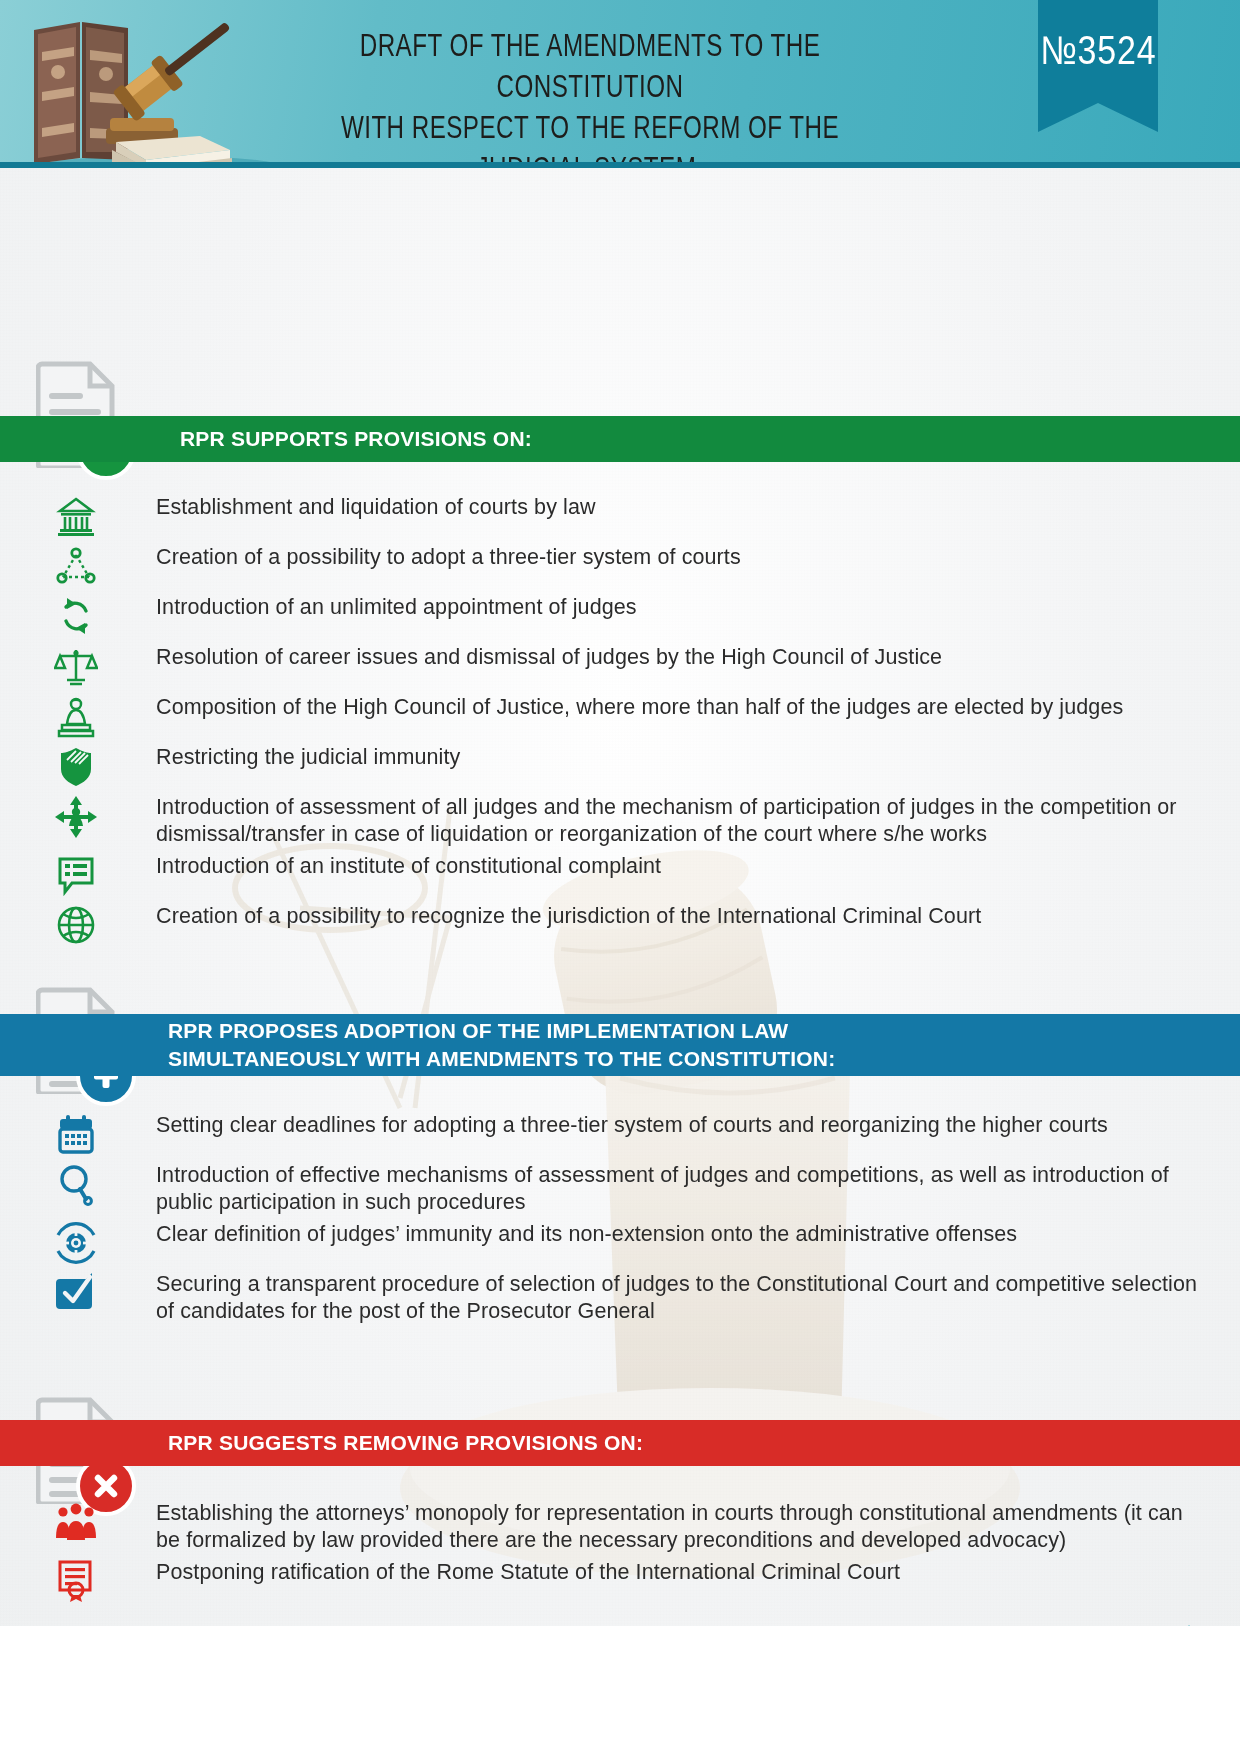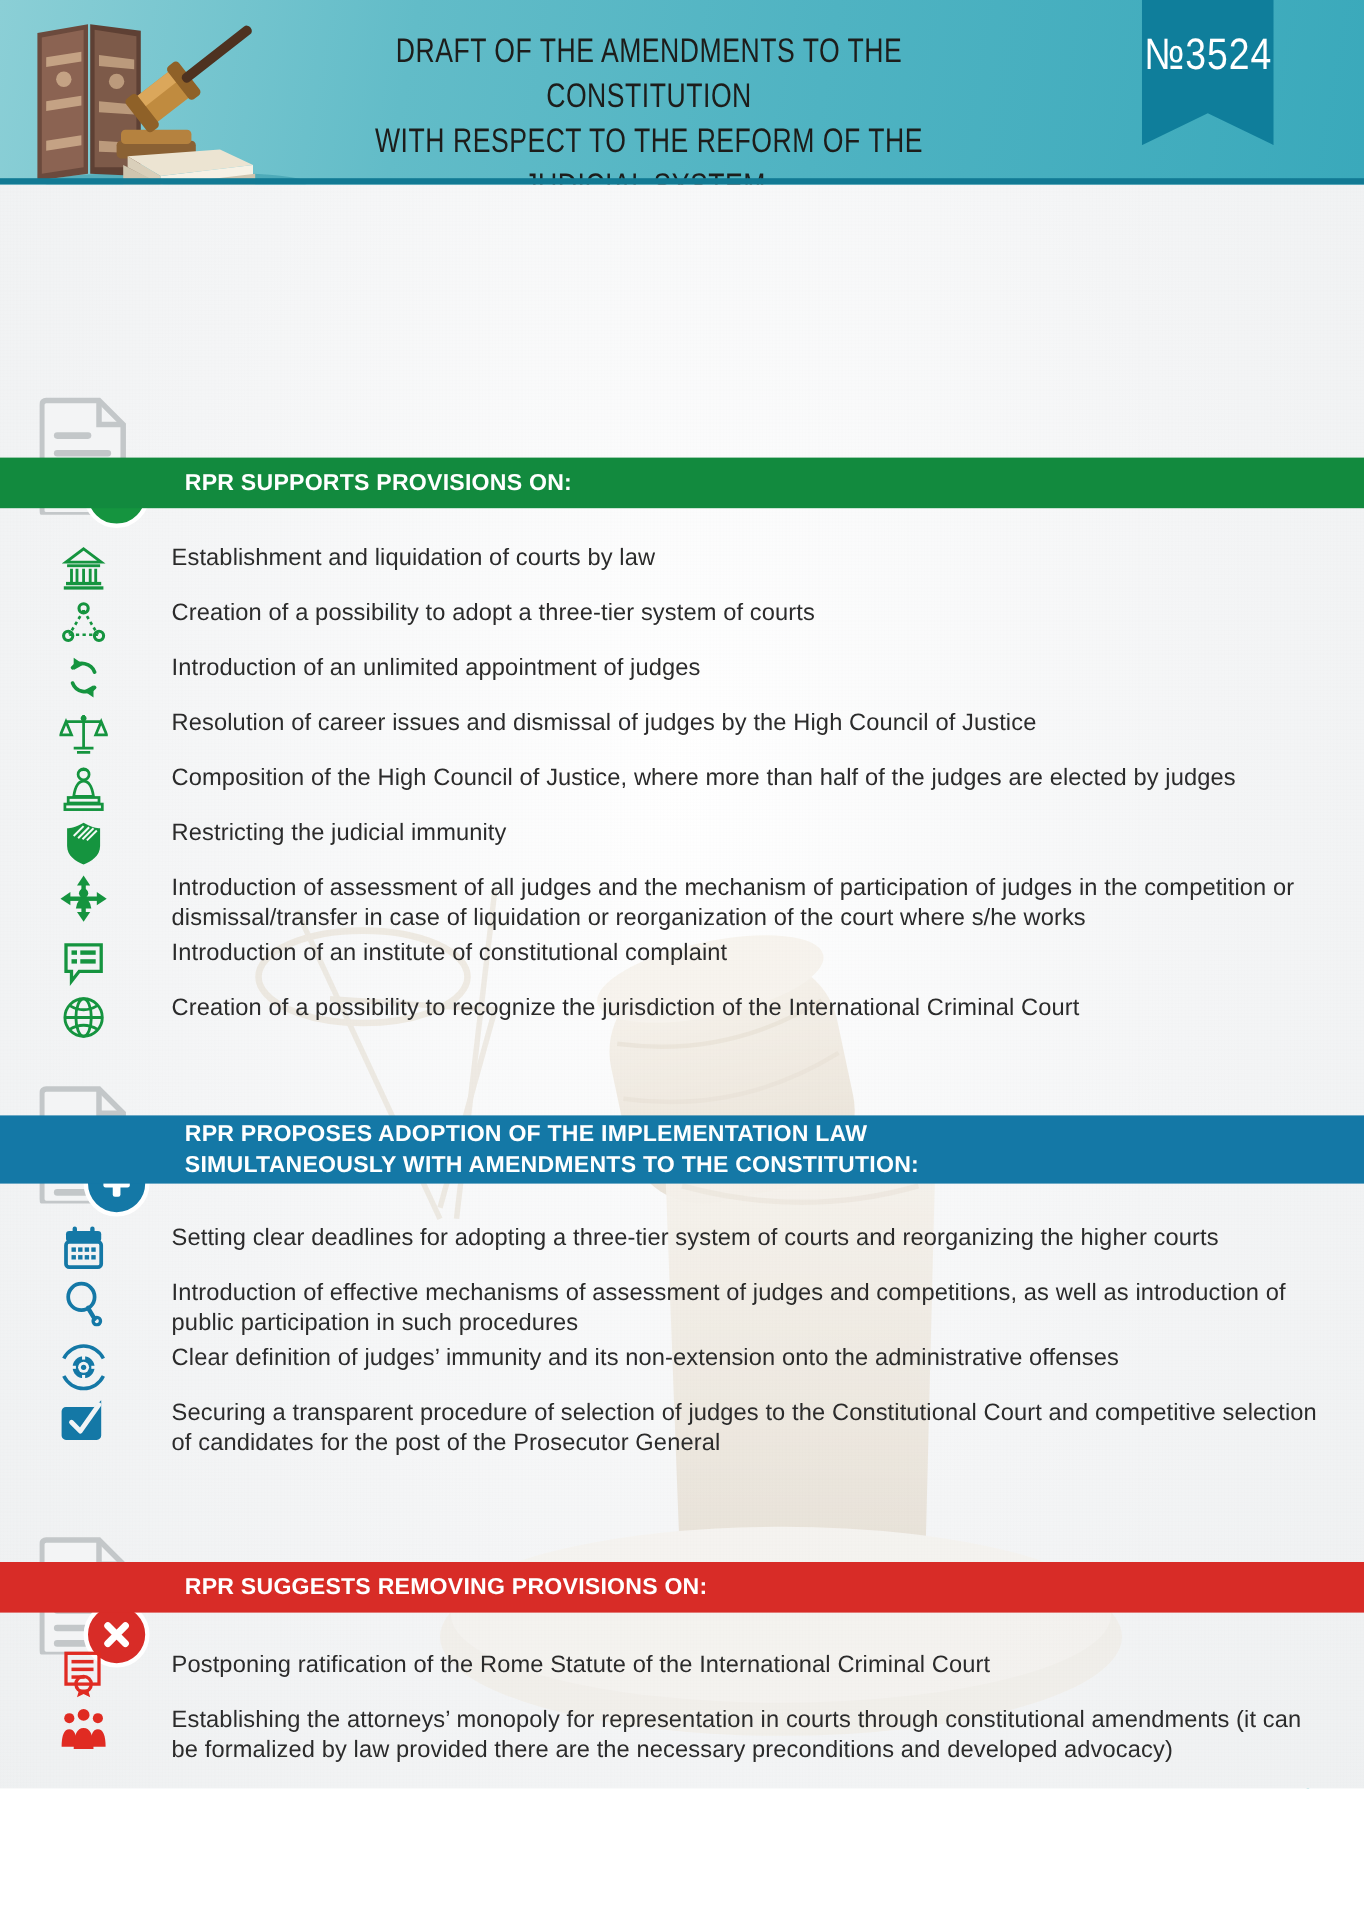--- a/index.html
+++ b/index.html
@@ -107,21 +107,21 @@
 
   
   .band {
     position: absolute;
     left: 0;
     right: 0;
     height: 46px;
     display: flex;
     align-items: center;
   }
-  .band.green { background: #128a3e; }
+  .band.green { background: #128a3e; padding-left: 12px; }
   .band.blue  { background: #1478a6; }
   .band.red   { background: #d82c27; }
   .band-title {
     color: #ffffff;
     font-size: 21px;
     font-weight: bold;
     letter-spacing: 0.2px;
     margin-left: 168px;
     white-space: pre-line;
     line-height: 1.35;
@@ -601,48 +601,48 @@
 
     <div class="band red" style="top:1252px;">
       <span class="band-title">RPR SUGGESTS REMOVING PROVISIONS ON:</span>
     </div>
 
     <div class="list" style="top:1330px;">
 
       <div class="row">
         <span class="row-icon">
           <svg width="44" height="44" viewBox="0 0 44 44">
-            <rect x="6" y="3" width="30" height="28" fill="none" stroke="#e02b22" stroke-width="3"></rect>
-            <g fill="#e02b22">
-              <rect x="11" y="9" width="20" height="3.2"></rect>
-              <rect x="11" y="16" width="20" height="3.2"></rect>
-              <rect x="11" y="23" width="12" height="3.2"></rect>
-            </g>
-            <circle cx="22" cy="31" r="7" fill="none" stroke="#e02b22" stroke-width="3"></circle>
-            <path d="M18 36 L16 43 L22 40 L28 43 L26 36" fill="#e02b22"></path>
-          </svg>
-        </span>
-        <span class="row-text">Postponing ratification of the Rome Statute of the International Criminal Court</span>
-      </div>
-
-      <div class="row">
-        <span class="row-icon">
-          <svg width="44" height="44" viewBox="0 0 44 44">
             <g fill="#e02b22">
               <circle cx="9" cy="12" r="4.6"></circle>
               <path d="M2 38 q0 -16 7 -16 q7 0 7 16 Z"></path>
               <circle cx="35" cy="12" r="4.6"></circle>
               <path d="M28 38 q0 -16 7 -16 q7 0 7 16 Z"></path>
               <circle cx="22" cy="9" r="5.4"></circle>
               <path d="M13 40 q0 -19 9 -19 q9 0 9 19 Z"></path>
             </g>
           </svg>
         </span>
         <span class="row-text">Establishing the attorneys’ monopoly for representation in courts through constitutional amendments (it can be formalized by law provided there are the necessary preconditions and developed advocacy)</span>
       </div>
+
+      <div class="row">
+        <span class="row-icon">
+          <svg width="44" height="44" viewBox="0 0 44 44">
+            <rect x="6" y="3" width="30" height="28" fill="none" stroke="#e02b22" stroke-width="3"></rect>
+            <g fill="#e02b22">
+              <rect x="11" y="9" width="20" height="3.2"></rect>
+              <rect x="11" y="16" width="20" height="3.2"></rect>
+              <rect x="11" y="23" width="12" height="3.2"></rect>
+            </g>
+            <circle cx="22" cy="31" r="7" fill="none" stroke="#e02b22" stroke-width="3"></circle>
+            <path d="M18 36 L16 43 L22 40 L28 43 L26 36" fill="#e02b22"></path>
+          </svg>
+        </span>
+        <span class="row-text">Postponing ratification of the Rome Statute of the International Criminal Court</span>
+      </div>
     </div>
 
     <div class="logo" style="bottom:18px;">
       <div class="logo-top">
         <span class="logo-word">REANIMATION</span>
         <svg class="logo-pulse" width="36" height="26" viewBox="0 0 36 26">
           <path d="M1 18 H9 L13 5 L18 24 L23 12 L27 18 H35" fill="none" stroke="#53b7c0" stroke-width="3" stroke-linejoin="round" stroke-linecap="round"></path>
         </svg>
       </div>
       <div class="logo-rule"></div>

